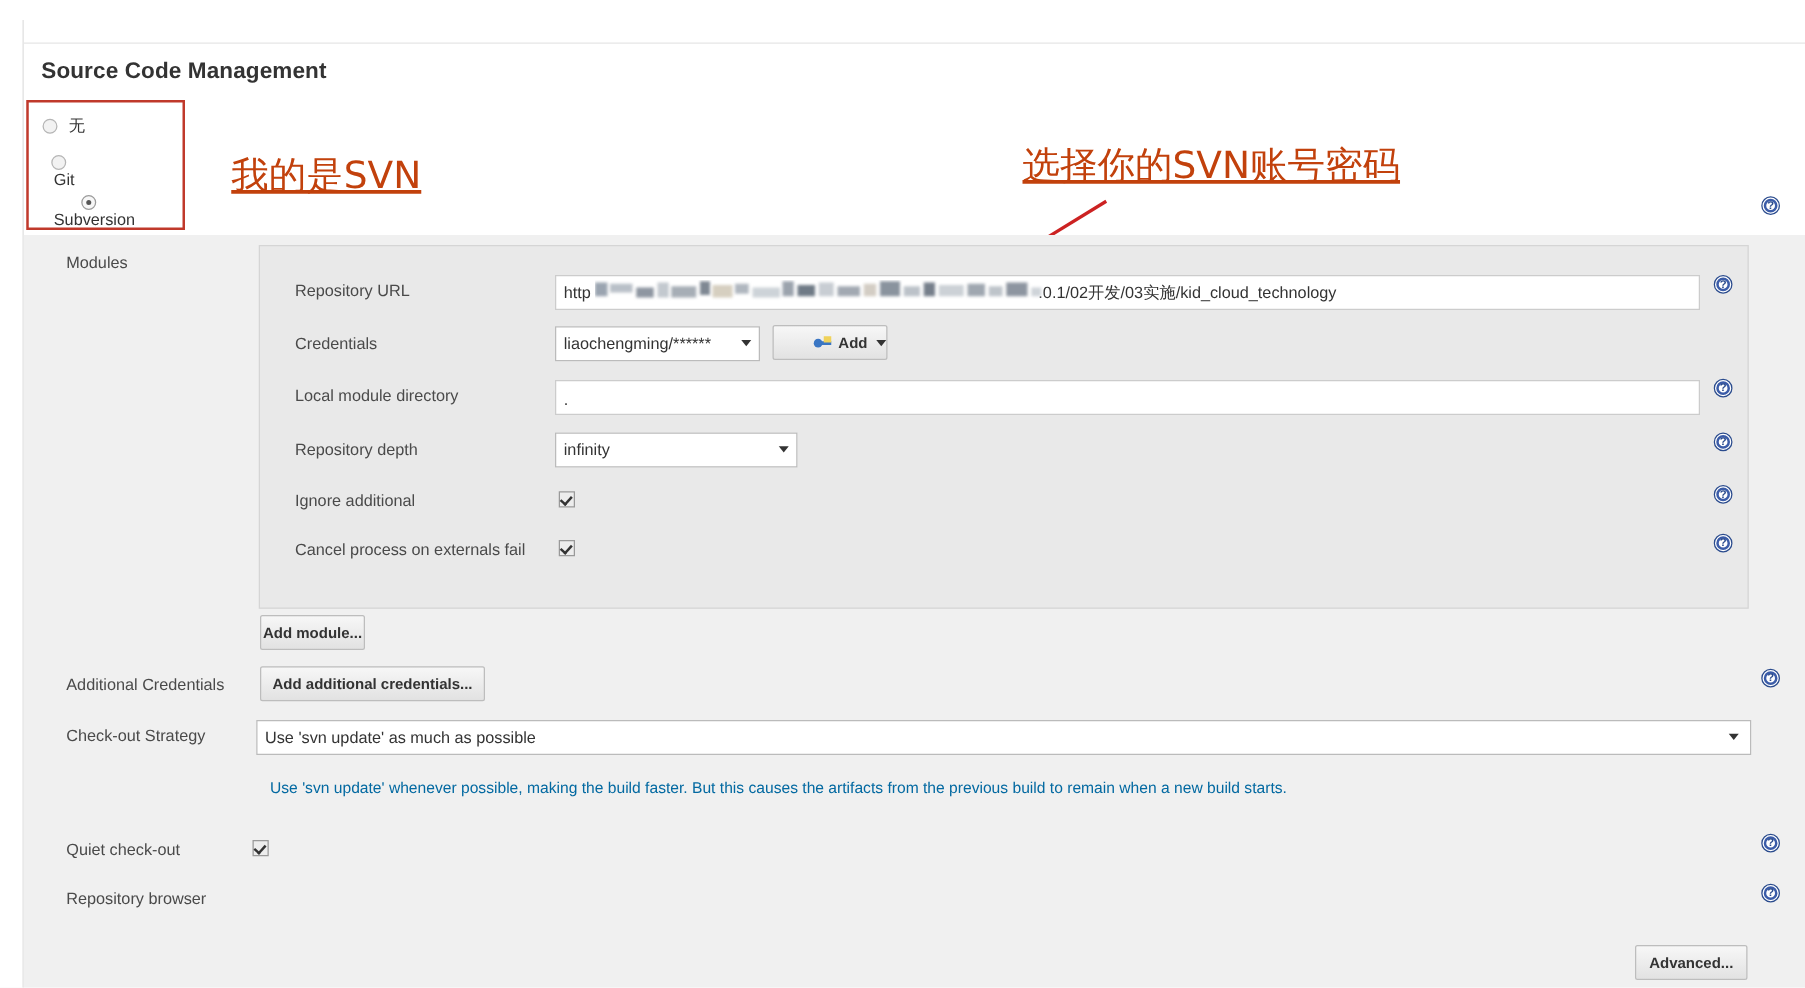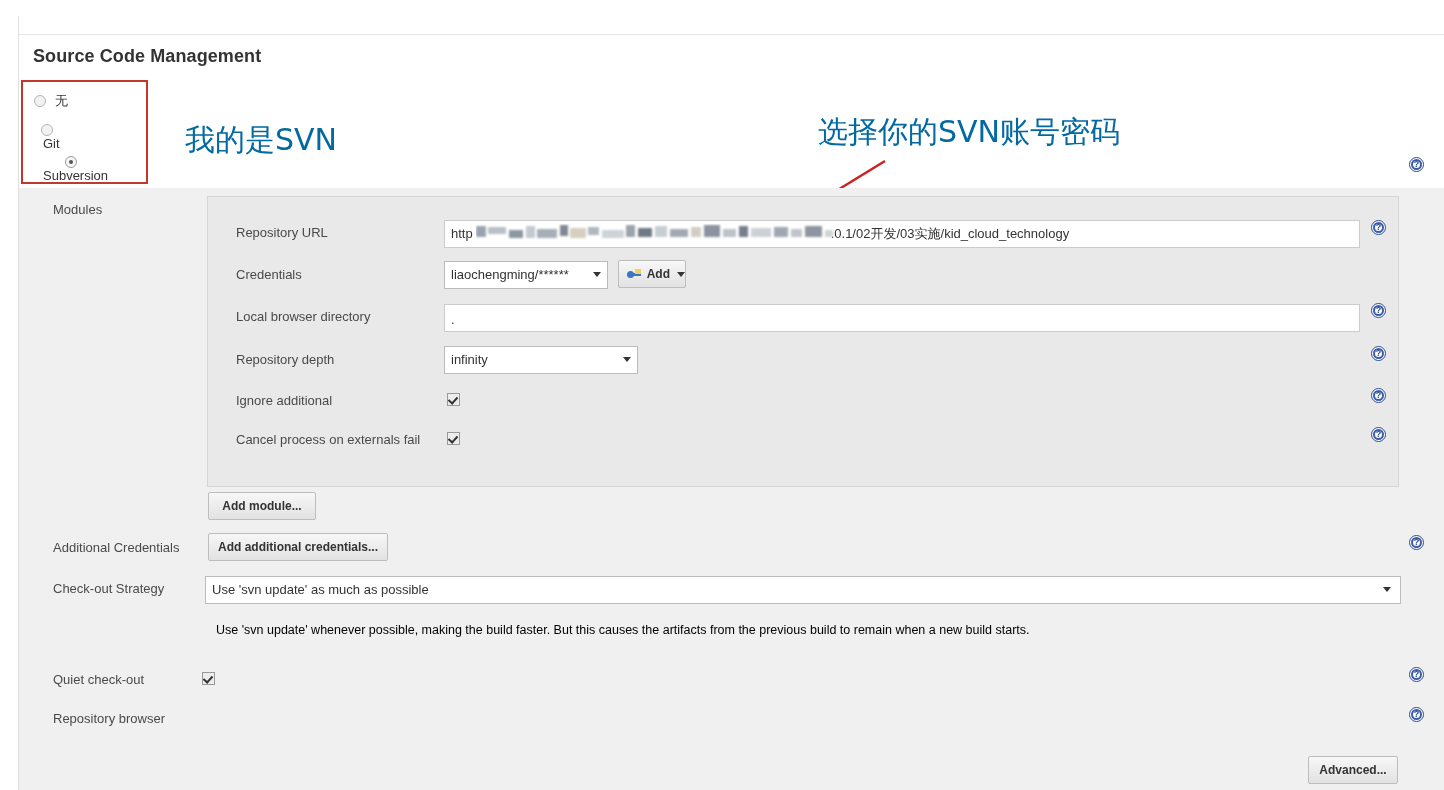--- a/index.html
+++ b/index.html
@@ -47,23 +47,24 @@
   }
   .radio.checked{background:#f7f7f7;border:1px solid #9b9b9b;}
   .radio.checked::after{
     content:"";position:absolute;left:3px;top:3px;width:4px;height:4px;
     border-radius:50%;background:#555;
   }
   .radio-label{margin-left:9px;font-size:13px;color:#333;white-space:nowrap;}
 
   
   .annot{
-    position:absolute;color:#0369a1;font-weight:normal;
+    position:absolute;color:#c2410c;font-weight:normal;
     font-family:"DejaVu Sans","Liberation Sans",sans-serif;
     white-space:nowrap;
+    text-decoration:underline;
   }
   #annot-1{left:185px;top:104px;font-size:30px;}
   #annot-2{left:818px;top:96px;font-size:30px;}
   #annot-3{left:812px;top:273px;font-size:30px;}
 
   
   #config-area{
     position:absolute;left:19px;top:172px;width:1425px;height:603px;
     background:#f0f0f0;
   }
@@ -137,21 +138,21 @@
   .help .qm{position:relative;z-index:2;font-size:9px;color:#2a4b8d;}
 
   
   #url-blur{
     position:absolute;left:476px;top:208px;width:360px;height:18px;
     overflow:hidden;
   }
   #url-blur span{position:absolute;display:block;filter:blur(1.1px);}
 
   .helptext{
-    position:absolute;font-size:12.5px;color:#000000;white-space:nowrap;
+    position:absolute;font-size:12.5px;color:#0369a1;white-space:nowrap;
   }
 
   
   svg.arrow{position:absolute;overflow:visible;pointer-events:none;}
 </style>
 </head>
 <body>
 
 <div id="page">
 
@@ -240,31 +241,31 @@
   <div class="help" style="left:1371px;top:204px;">
     <span class="inner"></span>
     <span class="qm">?</span>
   </div>
 
   <div class="mod-label" style="left:236px;top:251px;">Credentials</div>
   <div class="selectbox" style="left:444px;top:245px;width:164px;">
     <span>liaochengming/******</span>
     <span class="caret"></span>
   </div>
-  <div class="btn" style="left:618px;top:244px;width:68px;height:28px;justify-content:flex-end;padding-left:8px;">
+  <div class="btn" style="left:618px;top:244px;width:92px;height:28px;justify-content:flex-end;padding-left:8px;">
     <span style="position:relative;width:15px;height:12px;display:inline-block;margin-right:5px;flex:0 0 auto;">
       <span style="position:absolute;left:0;top:3px;width:7px;height:7px;border-radius:50%;background:#3a76c4;display:block;"></span>
       <span style="position:absolute;left:6px;top:5px;width:8px;height:3px;background:#3a76c4;display:block;"></span>
       <span style="position:absolute;left:8px;top:1px;width:6px;height:5px;background:#f0d25a;display:block;"></span>
     </span>
     <span>Add</span>
     <span style="margin-left:7px;width:0;height:0;border-left:4px solid transparent;border-right:4px solid transparent;border-top:5px solid #333;display:inline-block;"></span>
   </div>
 
-  <div class="mod-label" style="left:236px;top:293px;">Local browser directory</div>
+  <div class="mod-label" style="left:236px;top:293px;">Local module directory</div>
   <div class="textinput" style="left:444px;top:288px;width:916px;line-height:30px;">.</div>
   <div class="help" style="left:1371px;top:287px;">
     <span class="inner"></span>
     <span class="qm">?</span>
   </div>
 
   <div class="mod-label" style="left:236px;top:336px;">Repository depth</div>
   <div class="selectbox" style="left:444px;top:330px;width:194px;">
     <span>infinity</span>
     <span class="caret"></span>
@@ -281,21 +282,21 @@
     <span class="qm">?</span>
   </div>
 
   <div class="mod-label" style="left:236px;top:416px;">Cancel process on externals fail</div>
   <div class="checkbox checked" style="left:447px;top:416px;"></div>
   <div class="help" style="left:1371px;top:411px;">
     <span class="inner"></span>
     <span class="qm">?</span>
   </div>
 
-  <div class="btn plain" style="left:208px;top:476px;width:108px;height:28px;">
+  <div class="btn plain" style="left:208px;top:476px;width:84px;height:28px;">
     <span>Add module...</span>
   </div>
 
   <div class="field-label" style="left:53px;top:524px;">Additional Credentials</div>
   <div class="btn plain" style="left:208px;top:517px;width:180px;height:28px;">
     <span>Add additional credentials...</span>
   </div>
   <div class="help" style="left:1409px;top:519px;">
     <span class="inner"></span>
     <span class="qm">?</span>

